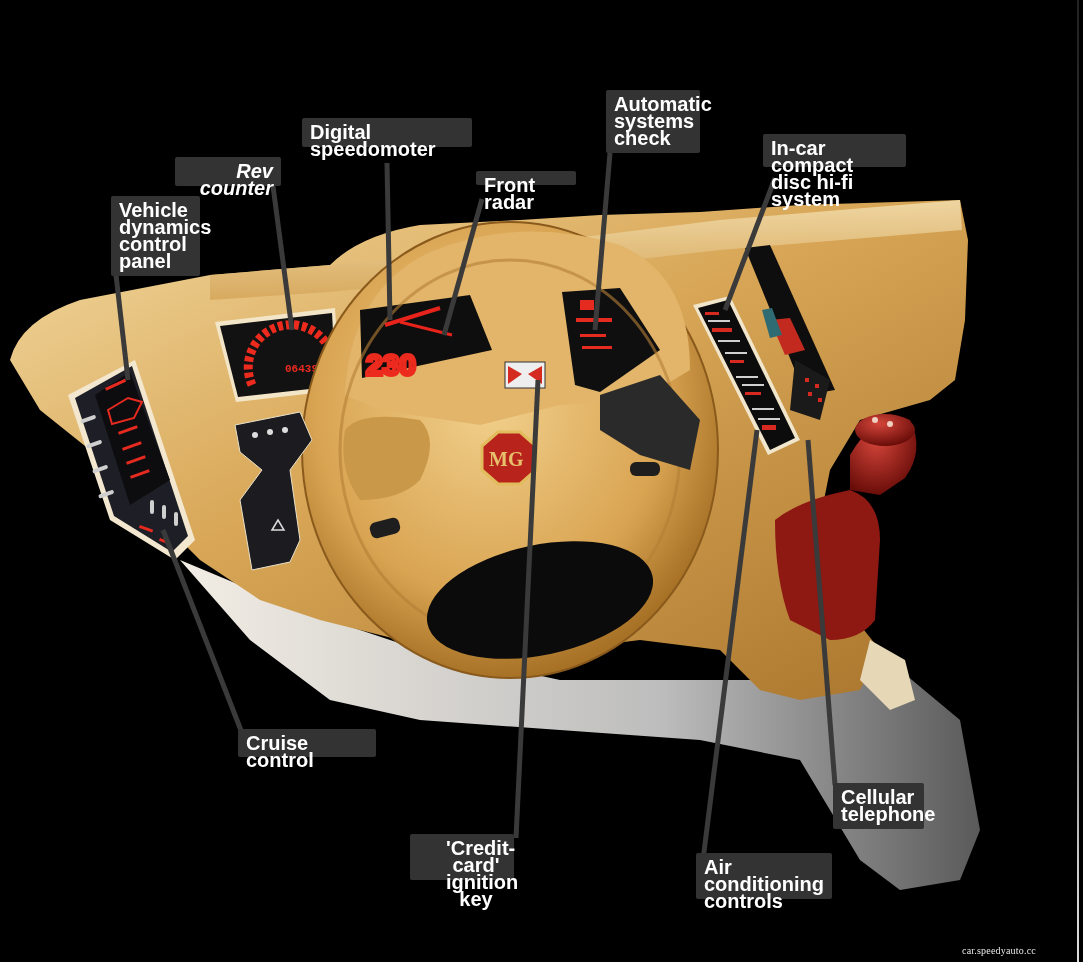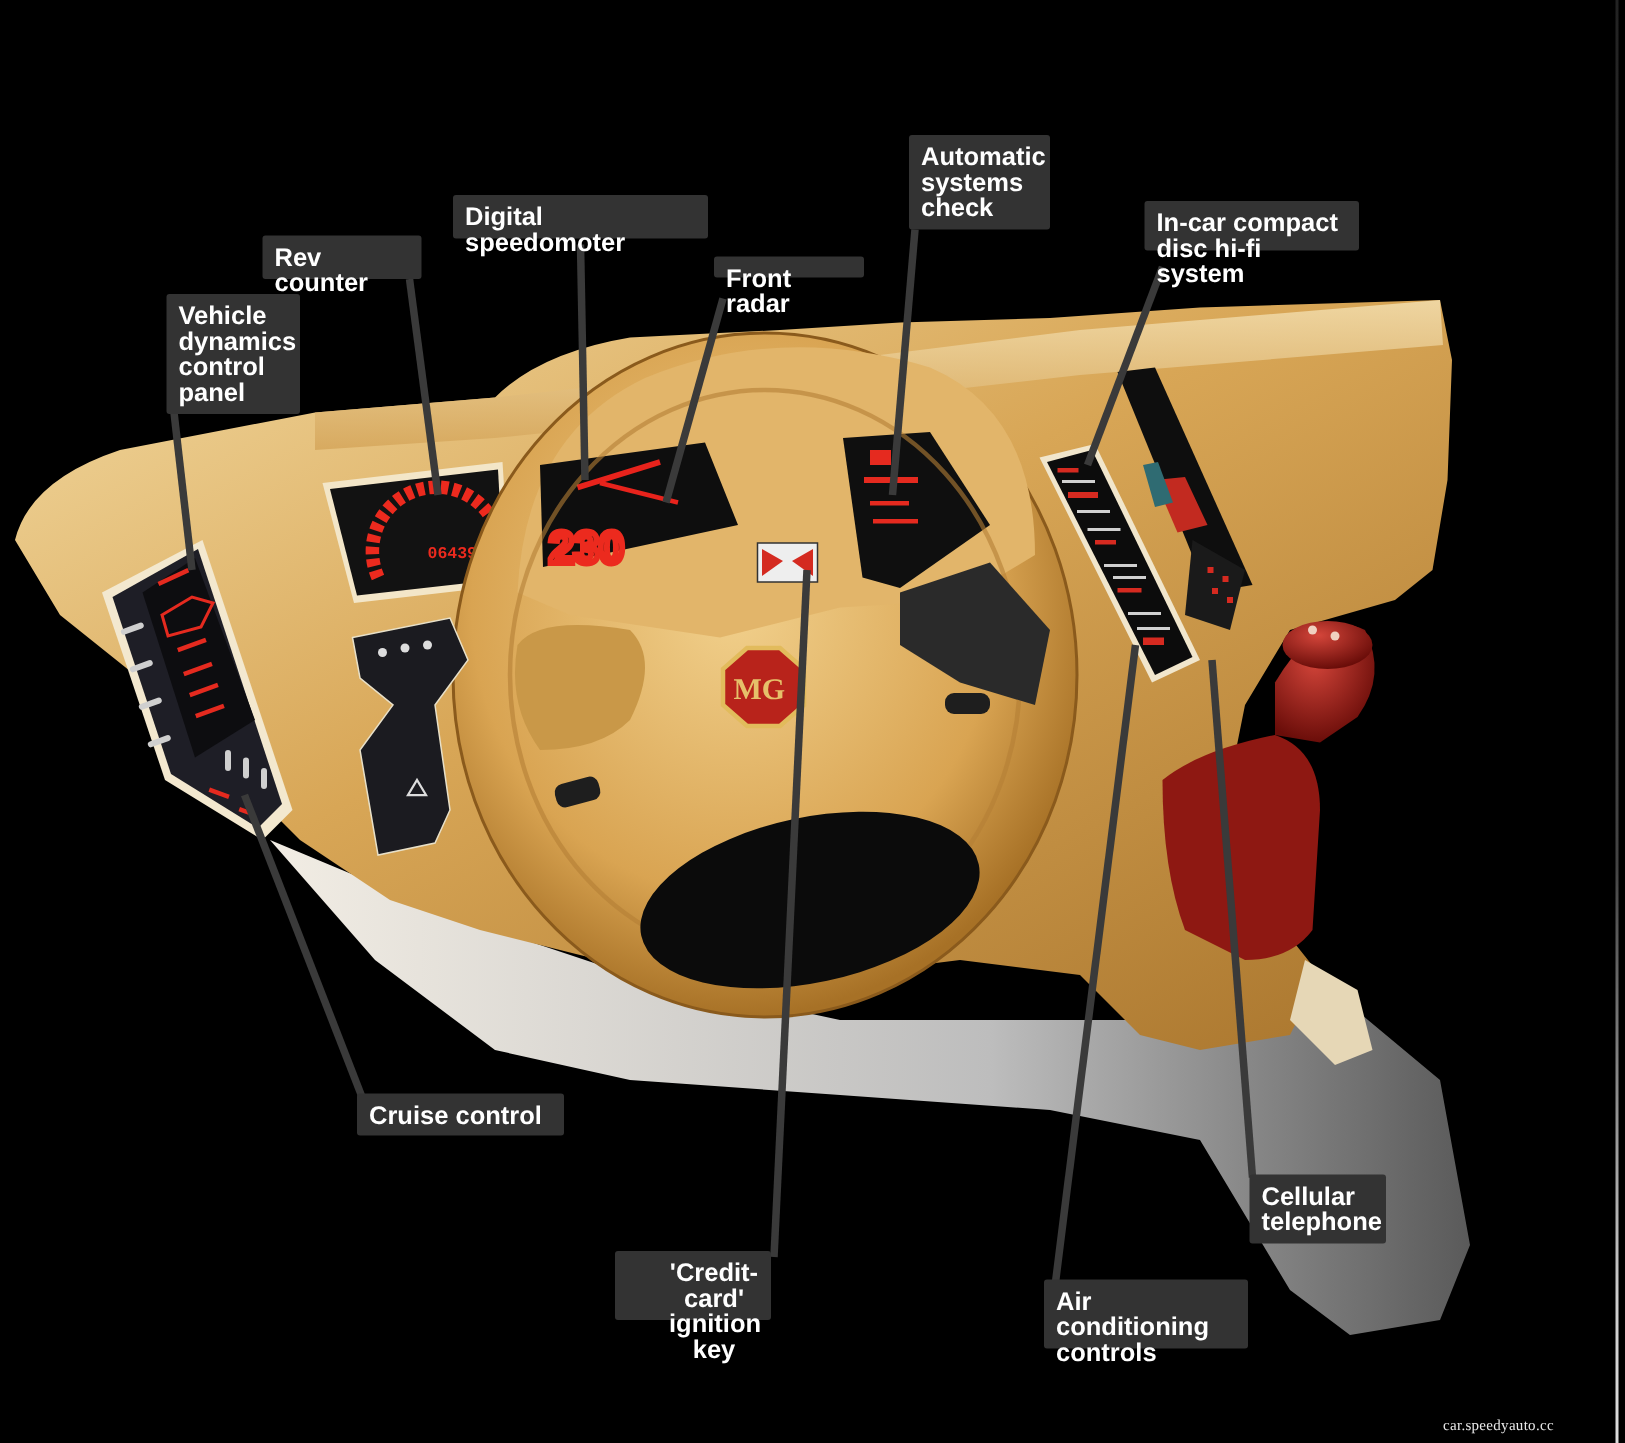--- a/index.html
+++ b/index.html
@@ -2,21 +2,21 @@
 <html><head>
   <meta charset="utf-8">
   <style>
     html, body { margin: 0; padding: 0; background: #000; }
     body { width: 1083px; height: 962px; position: relative; overflow: hidden; font-family: "Liberation Sans", sans-serif; }
     .stage { position: absolute; left: 0; top: 0; width: 1083px; height: 962px; }
     svg.art { position: absolute; left: 0; top: 0; }
     .label {
       position: absolute; background: #333333; color: #ffffff;
       font-family: "Liberation Sans", sans-serif; font-weight: bold;
-      font-size: 17px; line-height: 17px; padding: 6px 8px 6px 8px;
+      font-size: 20px; line-height: 17px; padding: 6px 8px 6px 8px;
       border-radius: 2px; box-sizing: border-box; white-space: pre-line;
     }
     .label.center { text-align: center; }
     .watermark {
       position: absolute; left: 962px; top: 945px; color: #e8e8e8;
       font-family: Liberation Serif, serif; font-size: 10px; letter-spacing: 0.2px;
     }
     .right-edge { position: absolute; left: 1077px; top: 0; width: 2px; height: 962px; background: linear-gradient(#222, #444 60%, #ccc 90%, #ddd); }
   </style>
 </head>
@@ -204,22 +204,22 @@
       <line x1="538" y1="380" x2="516" y2="838"></line>
       <line x1="757" y1="430" x2="703" y2="860"></line>
       <line x1="808" y1="440" x2="835" y2="785"></line>
     </g>
   </svg>
 
   <div class="label" style="left:111px;top:196px;width:89px;height:80px;">Vehicle
 dynamics
 control
 panel</div>
-  <div class="label" style="left:175px;top:157px;width:106px;height:29px;text-align:left;">Rev counter</div>
-  <div class="label" style="left:302px;top:130px;width:170px;height:29px;">Digital speedomoter</div>
+  <div class="label" style="left:175px;top:157px;width:106px;height:29px;text-align:right;font-style:italic;">Rev counter</div>
+  <div class="label" style="left:302px;top:118px;width:170px;height:29px;">Digital speedomoter</div>
   <div class="label" style="left:476px;top:171px;width:100px;height:14px;">Front radar</div>
   <div class="label" style="left:606px;top:90px;width:94px;height:63px;">Automatic
 systems
 check</div>
   <div class="label" style="left:763px;top:134px;width:143px;height:33px;">In-car compact
 disc hi-fi system</div>
   <div class="label" style="left:238px;top:729px;width:138px;height:28px;">Cruise control</div>
   <div class="label center" style="left:410px;top:834px;width:104px;height:46px;padding-left:36px;">'Credit-card'
 ignition key</div>
   <div class="label" style="left:696px;top:853px;width:136px;height:46px;">Air conditioning

